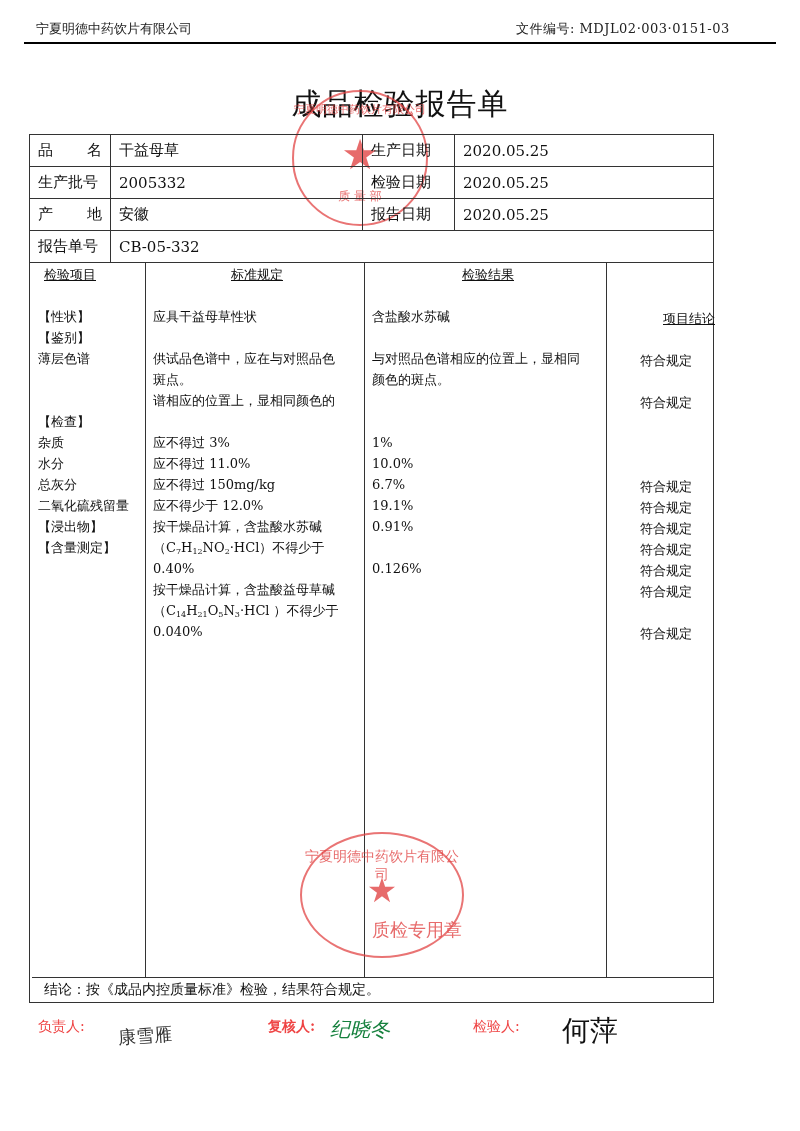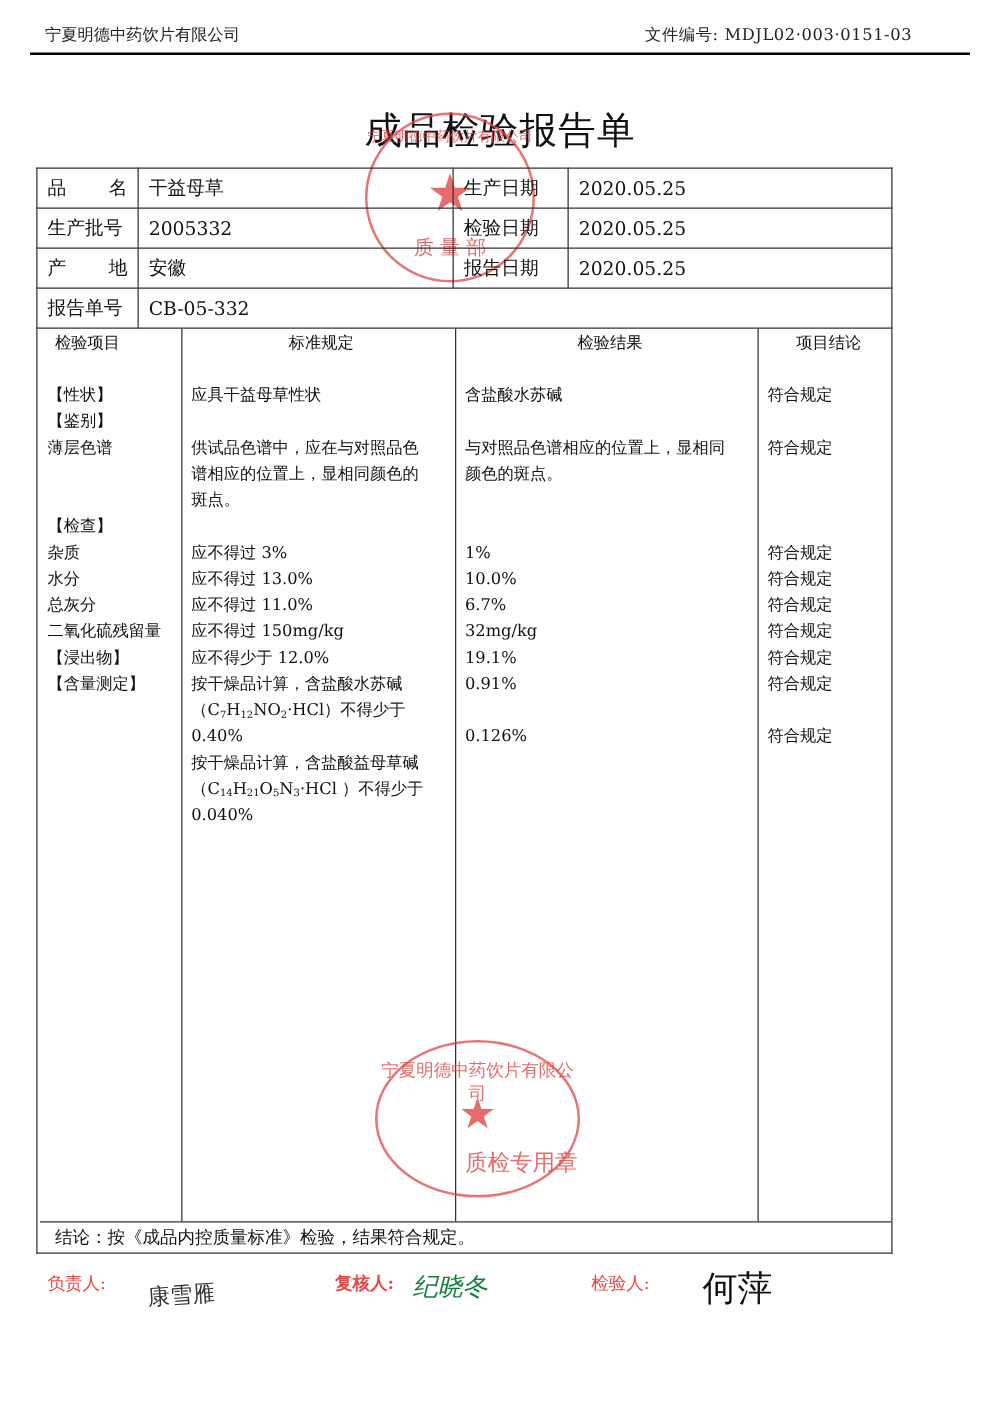--- a/index.html
+++ b/index.html
@@ -17,21 +17,21 @@
   .info { position: absolute; left: 29px; top: 134px; width: 685px; border-collapse: collapse; }
   .info td { border: 1px solid #333; height: 31px; padding: 0 8px; font-size: 15px; vertical-align: middle; }
   .lbl { width: 64px; }
   .lbl-spread { display: flex; justify-content: space-between; }
 
   .main-frame { position: absolute; left: 29px; top: 263px; width: 685px; height: 740px;
                 border: 1px solid #333; border-top: none; box-sizing: border-box; }
   .cols { position: absolute; left: 2px; top: 0; width: 681px; height: 714px; border-bottom: 1px solid #333; }
   .vline { position: absolute; top: 0; height: 714px; width: 1px; background: #333; }
   .col { position: absolute; top: 0; font-size: 13px; line-height: 21px; }
-  .col-head { text-align: center; height: 21px; margin-top: 1px; }
+  .col-head { text-decoration: underline; text-align: center; height: 21px; margin-top: 1px; }
   sub { font-size: 8px; vertical-align: -2px; line-height: 0; }
   .concl { position: absolute; left: 14px; top: 718px; font-size: 14px; }
 
   .sign-row { position: absolute; top: 1018px; font-size: 14px; color: #ef4444; }
   .sig { position: absolute; font-family: "DejaVu Serif", serif; }
 
   .stamp { position: absolute; border: 2.5px solid rgba(225,70,70,0.75); color: rgba(225,70,70,0.8);
            text-align: center; box-sizing: border-box; }
   .stamp-star { position: absolute; left: 50%; transform: translateX(-50%); color: rgba(225,70,70,0.8); }
 </style>
@@ -42,21 +42,21 @@
   <span class="header-text header-left">宁夏明德中药饮片有限公司</span>
   <span class="header-text header-right">文件编号: MDJL02·003·0151-03</span>
 </div>
 <div class="header-rule2"></div>
 
 <div class="title">成品检验报告单</div>
 
 <div class="stamp" style="left:292px;top:90px;width:136px;height:136px;border-radius:50%;">
   <div style="position:absolute;top:10px;left:0;width:100%;font-size:11px;">宁夏明德中药饮片有限公司</div>
   <div class="stamp-star" style="top:38px;font-size:42px;">★</div>
-  <div style="position:absolute;top:96px;left:0;width:100%;font-size:16px;">质 量 部</div>
+  <div style="position:absolute;top:96px;left:0;width:100%;font-size:12px;">质 量 部</div>
 </div>
 
 <table class="info">
   <tbody>
       <tr>
     <td class="lbl">
       <div class="lbl-spread">
             <span>品</span>
             <span>名</span>
           </div>
@@ -111,26 +111,25 @@
       <div>【含量测定】</div>
     </div>
 
     <div class="col" style="left:121px;width:208px;">
       <div class="col-head">标准规定</div>
       <div style="height:21px"></div>
       <div>应具干益母草性状</div>
       <div style="height:21px"></div>
       <div>
         <div>供试品色谱中，应在与对照品色</div>
+        <div>斑点。</div>
         <div>谱相应的位置上，显相同颜色的</div>
-        <div>斑点。</div>
       </div>
       <div style="height:21px"></div>
       <div>应不得过 3%</div>
-      <div>应不得过 13.0%</div>
       <div>应不得过 11.0%</div>
       <div>应不得过 150mg/kg</div>
       <div>应不得少于 12.0%</div>
       <div>
         <div>按干燥品计算，含盐酸水苏碱</div>
         <div><span>（C</span><sub>7</sub>H<sub>12</sub>NO<sub>2</sub><span>·HCl）不得少于 0.40%</span></div>
       </div>
       <div>
         <div>按干燥品计算，含盐酸益母草碱</div>
         <div><span>（C</span><sub>14</sub>H<sub>21</sub>O<sub>5</sub>N<sub>3</sub><span>·HCl ）不得少于</span></div>
@@ -144,28 +143,27 @@
       <div>含盐酸水苏碱</div>
       <div style="height:21px"></div>
       <div>
         <div>与对照品色谱相应的位置上，显相同</div>
         <div>颜色的斑点。</div>
       </div>
       <div style="height:42px"></div>
       <div>1%</div>
       <div>10.0%</div>
       <div>6.7%</div>
-      <div>32mg/kg</div>
       <div>19.1%</div>
       <div>0.91%</div>
       <div style="height:21px"></div>
       <div>0.126%</div>
     </div>
 
-    <div class="col" style="left:582px;width:98px;">
+    <div class="col" style="left:608px;width:98px;margin-top:44px;">
       <div class="col-head">项目结论</div>
       <div style="height:21px"></div>
       <div>符合规定</div>
       <div style="height:21px"></div>
       <div>符合规定</div>
       <div style="height:63px"></div>
       <div>符合规定</div>
       <div>符合规定</div>
       <div>符合规定</div>
       <div>符合规定</div>

